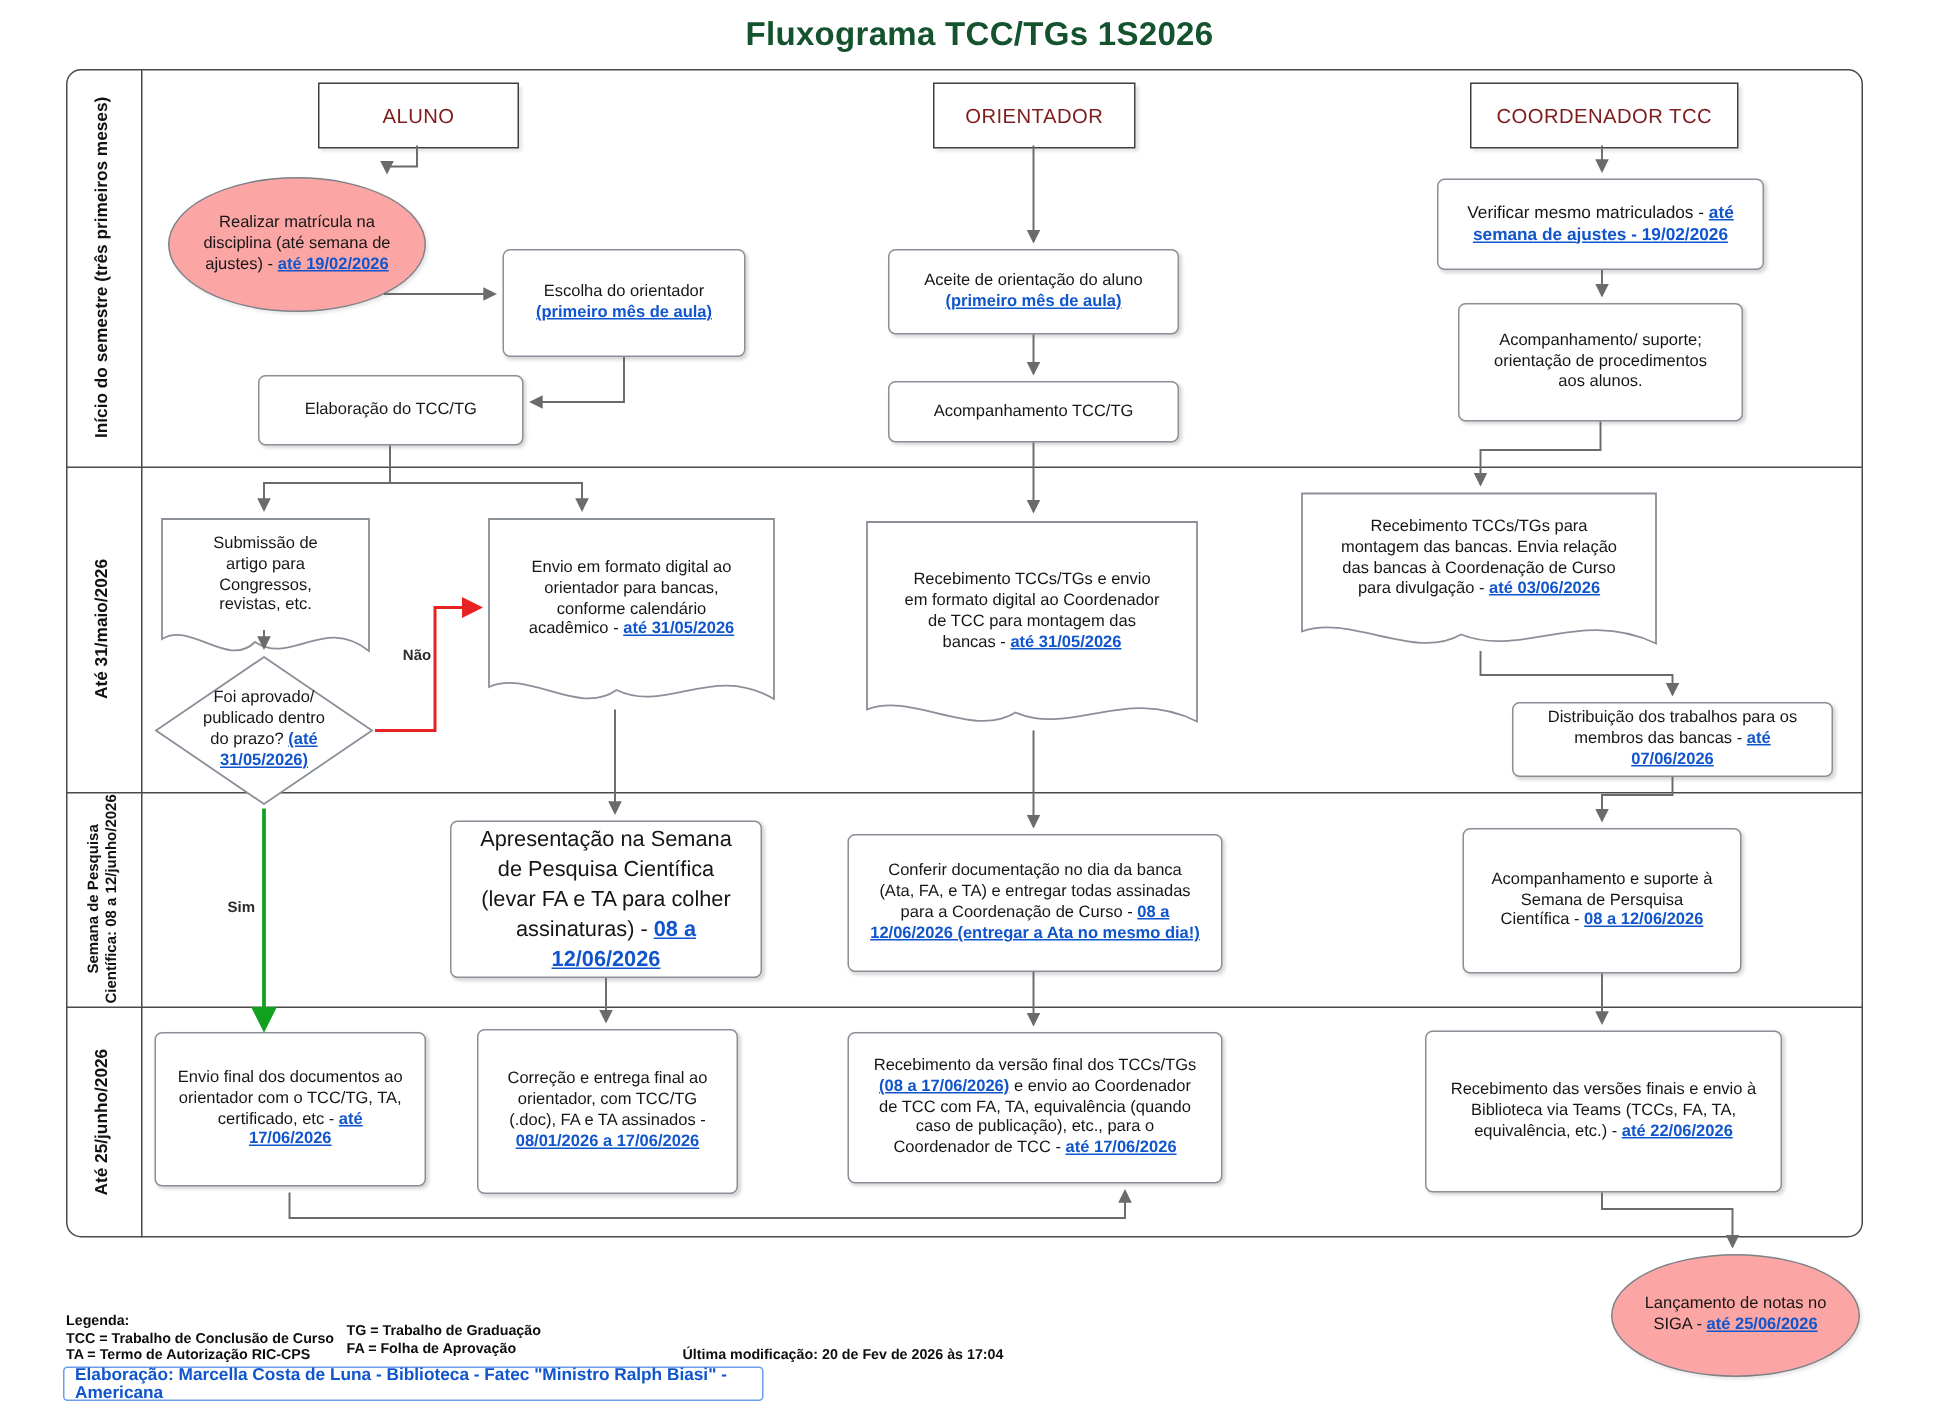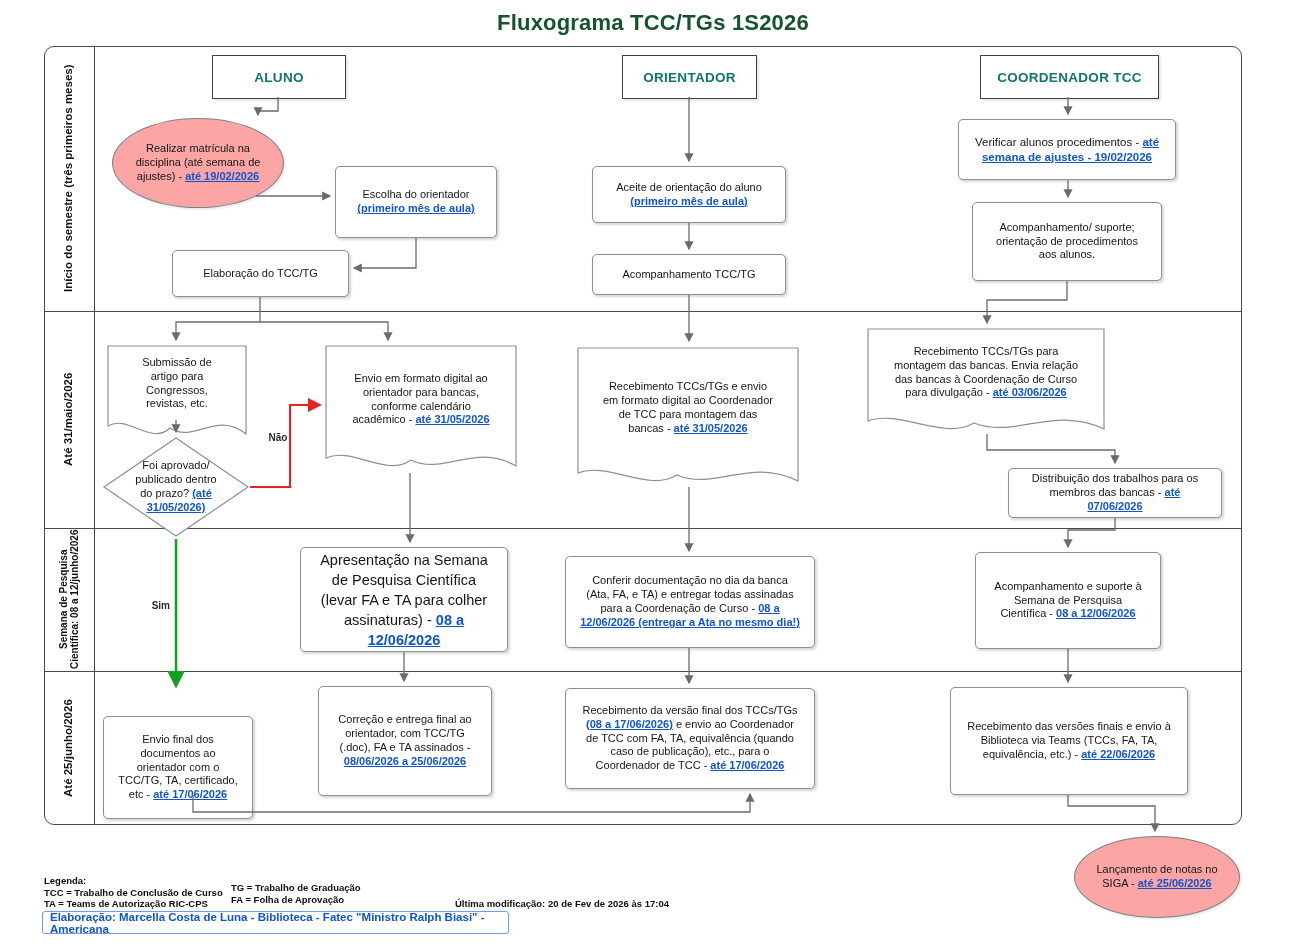--- a/index.html
+++ b/index.html
@@ -5,21 +5,21 @@
   html,body{margin:0;padding:0;background:#fff;}
   body{width:1306px;height:948px;overflow:hidden;font-family:"Liberation Sans",sans-serif;-webkit-font-smoothing:antialiased;}
   .canvas{position:relative;width:1306px;height:948px;background:#fff;}
   .ftitle{position:absolute;left:0;top:10px;width:1306px;text-align:center;font-size:22px;font-weight:bold;color:#14532d;letter-spacing:.2px;}
   .table{position:absolute;left:44px;top:46px;width:1198px;height:779px;border:1.4px solid #4a4a4a;border-radius:10px;box-sizing:border-box;}
   .hline{position:absolute;left:44px;width:1198px;height:0;border-top:1.2px solid #4a4a4a;}
   .vline{position:absolute;left:94px;top:46px;height:779px;width:0;border-left:1.2px solid #4a4a4a;}
   .rlabel{position:absolute;left:44px;width:50px;display:flex;align-items:center;justify-content:center;
           writing-mode:vertical-rl;transform:rotate(180deg);font-weight:bold;color:#121212;text-align:center;font-size:11.5px;line-height:1.15;}
   .chead{position:absolute;display:flex;align-items:center;justify-content:center;background:#fff;border:1px solid #3f3f3f;
-         font-weight:bold;font-size:13.5px;color:#0f766e;box-shadow:2px 2px 2px rgba(0,0,0,.10);letter-spacing:.3px;}
+         font-weight:normal;font-size:13.5px;color:#7f1d1d;box-shadow:2px 2px 2px rgba(0,0,0,.10);letter-spacing:.3px;}
   .node{position:absolute;display:flex;align-items:center;justify-content:center;text-align:center;
         font-size:11px;line-height:1.26;color:#161616;box-sizing:border-box;}
   .rect{background:#fff;border:1px solid #8a8f98;border-radius:5px;box-shadow:1.5px 1.5px 2.5px rgba(0,0,0,.16);padding:4px 8px;}
   .ellipse{background:#fca5a5;border:1px solid #7d8288;border-radius:50%;padding:6px 14px;box-shadow:1.5px 1.5px 2.5px rgba(0,0,0,.10);}
   .doc,.diamond{background:transparent;padding:16px;}
   .shape-svg{position:absolute;inset:0;width:100%;height:100%;overflow:visible;}
   .shape-svg path,.shape-svg polygon{fill:#fff;stroke:#8a8f98;stroke-width:1.2;vector-effect:non-scaling-stroke;}
   .ntext{position:relative;width:100%;padding:2px 6px;box-sizing:border-box;}
   .doc .ntext{padding:4px 10px 22px;}
   .diamond .ntext{padding:0 16px;}
@@ -76,25 +76,25 @@
   </div>
   <div class="node doc" style="left:325px;top:345px;width:192px;height:127px">
     <svg class="shape-svg" preserveAspectRatio="none" viewBox="0 0 192 127">
         <path class="doc-path" d="M1,1 H191 V121 C150,97 119,131 86,115 C61,133 27,101 1,113 Z"></path>
       </svg>
     <div class="ntext"><span>Envio em formato digital ao orientador para bancas, conforme calendário acadêmico - </span><span class="lnk">até 31/05/2026</span></div>
   </div>
   <div class="node rect big" style="left:300px;top:547px;width:208px;height:105px">
     <div class="ntext"><span>Apresentação na Semana de Pesquisa Científica (levar FA e TA para colher assinaturas) - </span><span class="lnk">08 a 12/06/2026</span></div>
   </div>
-  <div class="node rect" style="left:103px;top:716px;width:150px;height:103px">
+  <div class="node rect" style="left:103px;top:688px;width:181px;height:103px">
     <div class="ntext"><span>Envio final dos documentos ao orientador com o TCC/TG, TA, certificado, etc - </span><span class="lnk">até 17/06/2026</span></div>
   </div>
   <div class="node rect" style="left:318px;top:686px;width:174px;height:110px">
-    <div class="ntext"><span>Correção e entrega final ao orientador, com TCC/TG (.doc), FA e TA assinados - </span><span class="lnk">08/06/2026 a 25/06/2026</span></div>
+    <div class="ntext"><span>Correção e entrega final ao orientador, com TCC/TG (.doc), FA e TA assinados - </span><span class="lnk">08/01/2026 a 17/06/2026</span></div>
   </div>
 
   <div class="node rect" style="left:592px;top:166px;width:194px;height:57px">
     <div class="ntext"><span>Aceite de orientação do aluno </span><span class="lnk">(primeiro mês de aula)</span></div>
   </div>
   <div class="node rect" style="left:592px;top:254px;width:194px;height:41px">
     <div class="ntext"><span>Acompanhamento TCC/TG</span></div>
   </div>
   <div class="node doc" style="left:577px;top:347px;width:222px;height:140px">
     <svg class="shape-svg" preserveAspectRatio="none" viewBox="0 0 222 140">
@@ -103,21 +103,21 @@
     <div class="ntext"><span>Recebimento TCCs/TGs e envio em formato digital ao Coordenador de TCC para montagem das bancas - </span><span class="lnk">até 31/05/2026</span></div>
   </div>
   <div class="node rect" style="left:565px;top:556px;width:250px;height:92px">
     <div class="ntext"><span>Conferir documentação no dia da banca (Ata, FA, e TA) e entregar todas assinadas para a Coordenação de Curso - </span><span class="lnk">08 a 12/06/2026 (entregar a Ata no mesmo dia!)</span></div>
   </div>
   <div class="node rect" style="left:565px;top:688px;width:250px;height:101px">
     <div class="ntext"><span>Recebimento da versão final dos TCCs/TGs </span><span class="lnk">(08 a 17/06/2026)</span><span> e envio ao Coordenador de TCC com FA, TA, equivalência (quando caso de publicação), etc., para o Coordenador de TCC  - </span><span class="lnk">até 17/06/2026</span></div>
   </div>
 
   <div class="node rect" style="left:958px;top:119px;width:218px;height:61px;font-size:11.5px">
-    <div class="ntext"><span>Verificar alunos procedimentos - </span><span class="lnk">até semana de ajustes - 19/02/2026</span></div>
+    <div class="ntext"><span>Verificar mesmo matriculados - </span><span class="lnk">até semana de ajustes - 19/02/2026</span></div>
   </div>
   <div class="node rect" style="left:972px;top:202px;width:190px;height:79px">
     <div class="ntext"><span>Acompanhamento/ suporte; orientação de procedimentos aos alunos.</span></div>
   </div>
   <div class="node doc" style="left:867px;top:328px;width:238px;height:107px">
     <svg class="shape-svg" preserveAspectRatio="none" viewBox="0 0 238 107">
         <path class="doc-path" d="M1,1 H237 V101 C186,77 148,111 107,95 C76,113 33,81 1,93 Z"></path>
       </svg>
     <div class="ntext"><span>Recebimento TCCs/TGs para montagem das bancas.  Envia relação das bancas à Coordenação de Curso para divulgação - </span><span class="lnk">até 03/06/2026</span></div>
   </div>
@@ -172,21 +172,21 @@
       <path d="M193,795 V812 H750 V794" marker-end="url(#ag)"></path>
       <path d="M1068,795 V806 H1155 V831" marker-end="url(#ag)"></path>
     </g>
     <path d="M250,487 H290 V405 H320" fill="none" stroke="#e62222" stroke-width="2" marker-end="url(#ar)"></path>
     <path d="M176,539 V686" fill="none" stroke="#12a01f" stroke-width="2.5" marker-end="url(#av)"></path>
   </svg>
 
   <div class="legend" style="left:44px;top:875px">
     <div>Legenda:</div>
     <div>TCC = Trabalho de Conclusão de Curso</div>
-    <div>TA = Teams de Autorização RIC-CPS</div>
+    <div>TA = Termo de Autorização RIC-CPS</div>
   </div>
   <div class="legend" style="left:231px;top:882px">
     <div>TG = Trabalho de Graduação</div>
     <div>FA = Folha de Aprovação</div>
   </div>
   <div class="legend" style="left:455px;top:898px">Última modificação:</div>
   <div class="legend" style="left:548px;top:898px">20 de Fev de 2026 às 17:04</div>
   <div class="elab-box">Elaboração: Marcella Costa de Luna - Biblioteca - Fatec "Ministro Ralph Biasi" - Americana</div>
 
 </div>

